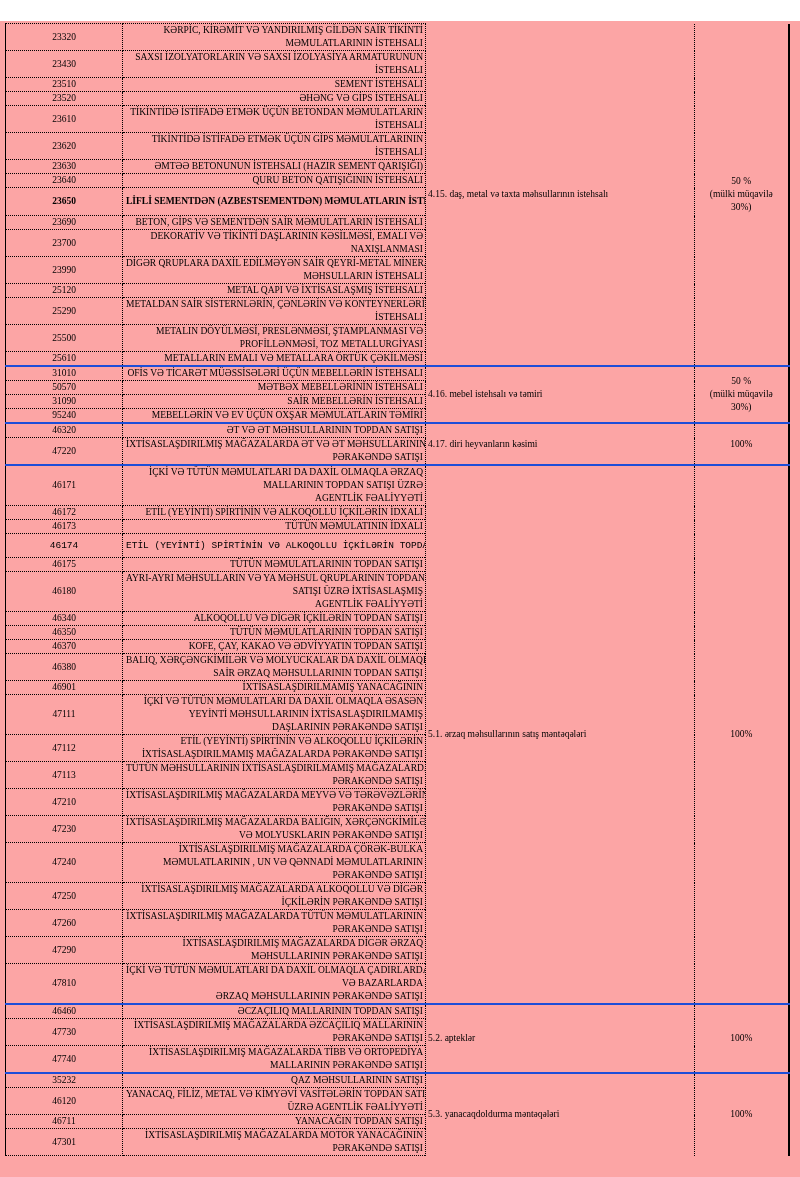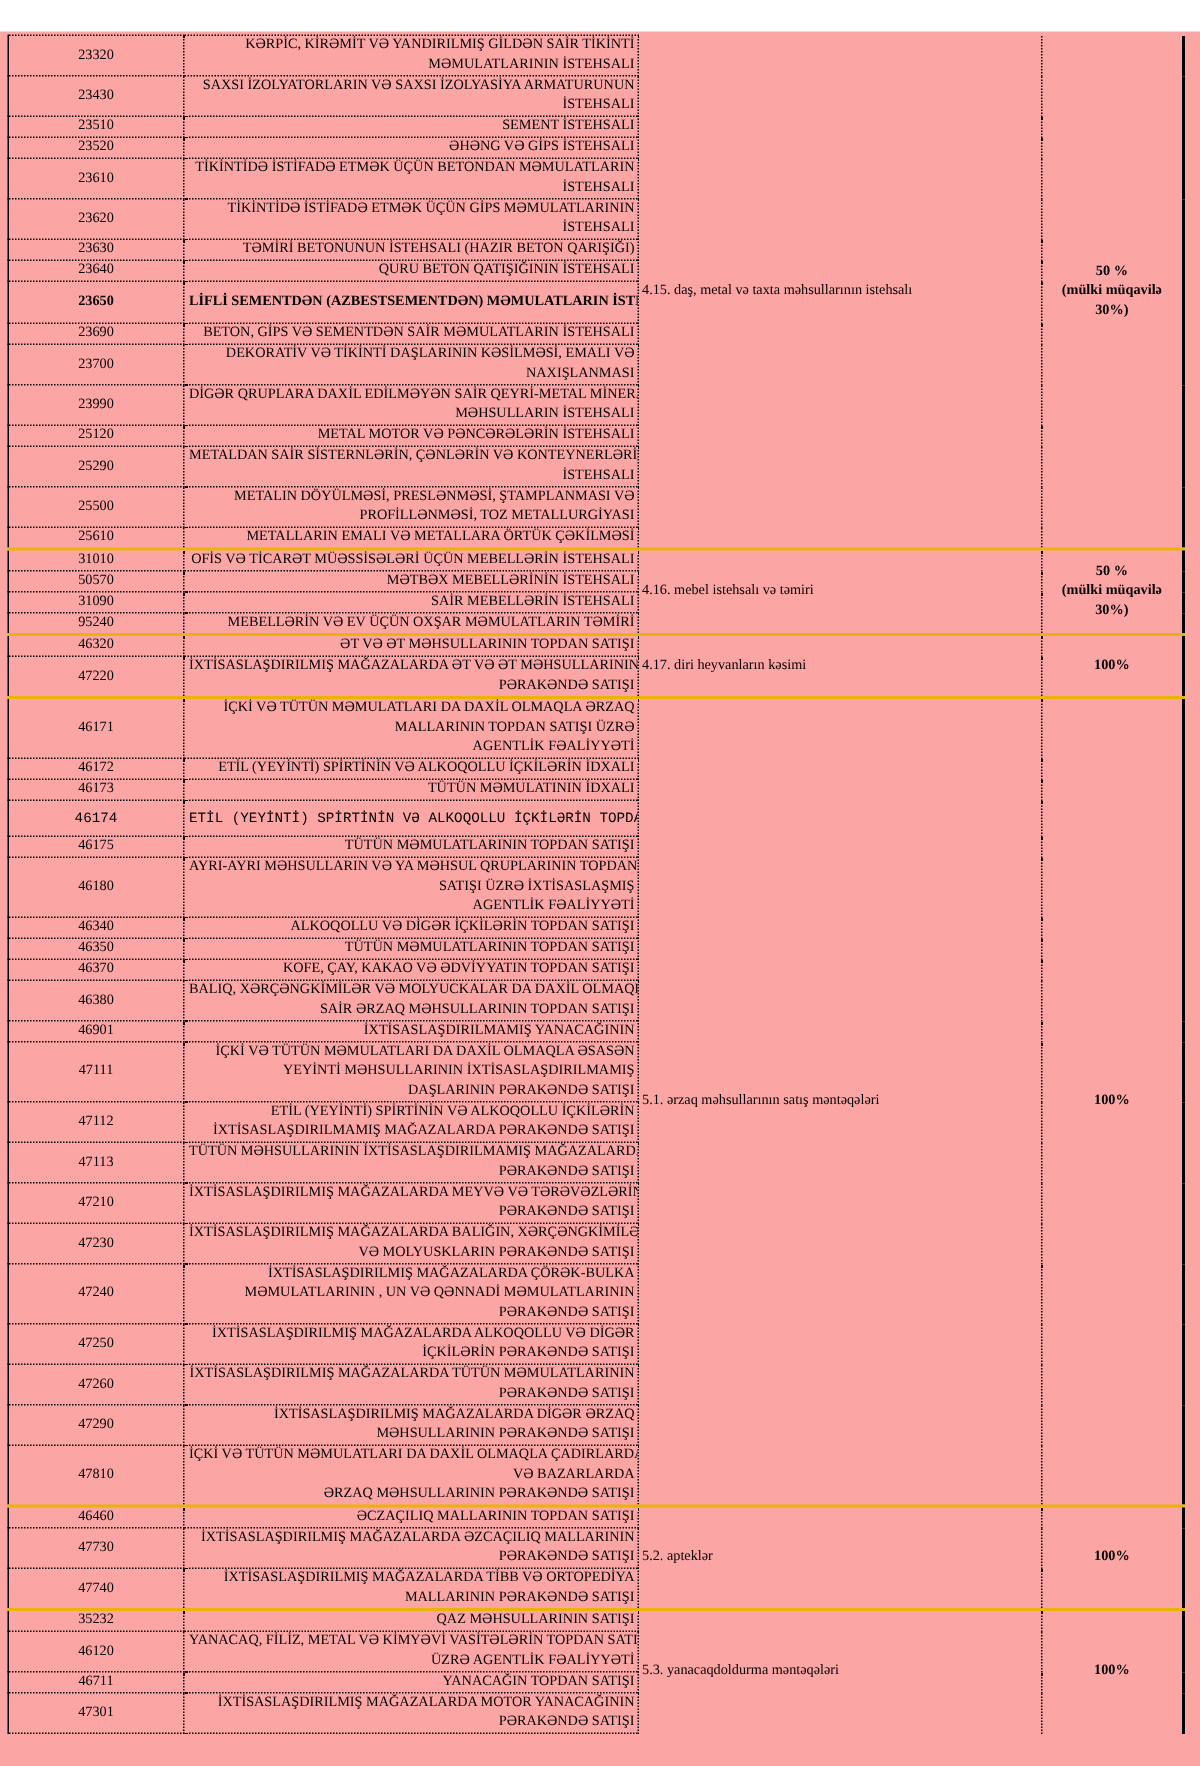--- a/index.html
+++ b/index.html
@@ -27,22 +27,22 @@
     font-size:9.5px;
     line-height:13px;
     overflow:hidden;
     vertical-align:middle;
   }
   td.code{text-align:center;}
   td.desc{text-align:right;padding-left:3px;}
   .desc-line{white-space:pre;}
   td.cat{text-align:left;}
   td.rate{text-align:center;}
-  .rate-line{white-space:pre;font-weight:bold;}
-  tr.section-start td{border-top:2px solid #eab308;}
+  .rate-line{white-space:pre;}
+  tr.section-start td{border-top:2px solid #1d4ed8;}
   td.open-top{border-top:none;}
   td.open-bottom{border-bottom:none;}
   tr[data-code="23650"] td{padding-top:7px;padding-bottom:7px;font-weight:bold;}
   tr[data-code="46174"] td{padding-top:5px;padding-bottom:5px;font-family:Liberation Mono, monospace;}
 </style>
 </head>
 <body>
 
 <div class="page">
   <table class="activity-table">
@@ -95,21 +95,21 @@
         <tr data-code="23620">
           <td class="code">23620</td>
           <td class="desc">
             <div class="desc-line">TİKİNTİDƏ İSTİFADƏ ETMƏK ÜÇÜN GİPS MƏMULATLARININ</div>
             <div class="desc-line">İSTEHSALI</div>
           </td>
         </tr>
         <tr data-code="23630">
           <td class="code">23630</td>
           <td class="desc">
-            <div class="desc-line">TƏMİRİ BETONUNUN İSTEHSALI (HAZIR BETON QARIŞIĞI)</div>
+            <div class="desc-line">ƏMTƏƏ BETONUNUN İSTEHSALI (HAZIR SEMENT QARIŞIĞI)</div>
           </td>
         </tr>
         <tr data-code="23640">
           <td class="code">23640</td>
           <td class="desc">
             <div class="desc-line">QURU BETON QATIŞIĞININ İSTEHSALI</div>
           </td>
         </tr>
         <tr data-code="23650">
           <td class="code">23650</td>
@@ -133,21 +133,21 @@
         <tr data-code="23990">
           <td class="code">23990</td>
           <td class="desc">
             <div class="desc-line">DİGƏR QRUPLARA DAXİL EDİLMƏYƏN SAİR QEYRİ-METAL MİNERAL</div>
             <div class="desc-line">MƏHSULLARIN İSTEHSALI</div>
           </td>
         </tr>
         <tr data-code="25120">
           <td class="code">25120</td>
           <td class="desc">
-            <div class="desc-line">METAL MOTOR VƏ PƏNCƏRƏLƏRİN İSTEHSALI</div>
+            <div class="desc-line">METAL QAPI VƏ İXTİSASLAŞMIŞ İSTEHSALI</div>
           </td>
         </tr>
         <tr data-code="25290">
           <td class="code">25290</td>
           <td class="desc">
             <div class="desc-line">METALDAN SAİR SİSTERNLƏRİN, ÇƏNLƏRİN VƏ KONTEYNERLƏRİN</div>
             <div class="desc-line">İSTEHSALI</div>
           </td>
         </tr>
         <tr data-code="25500">

